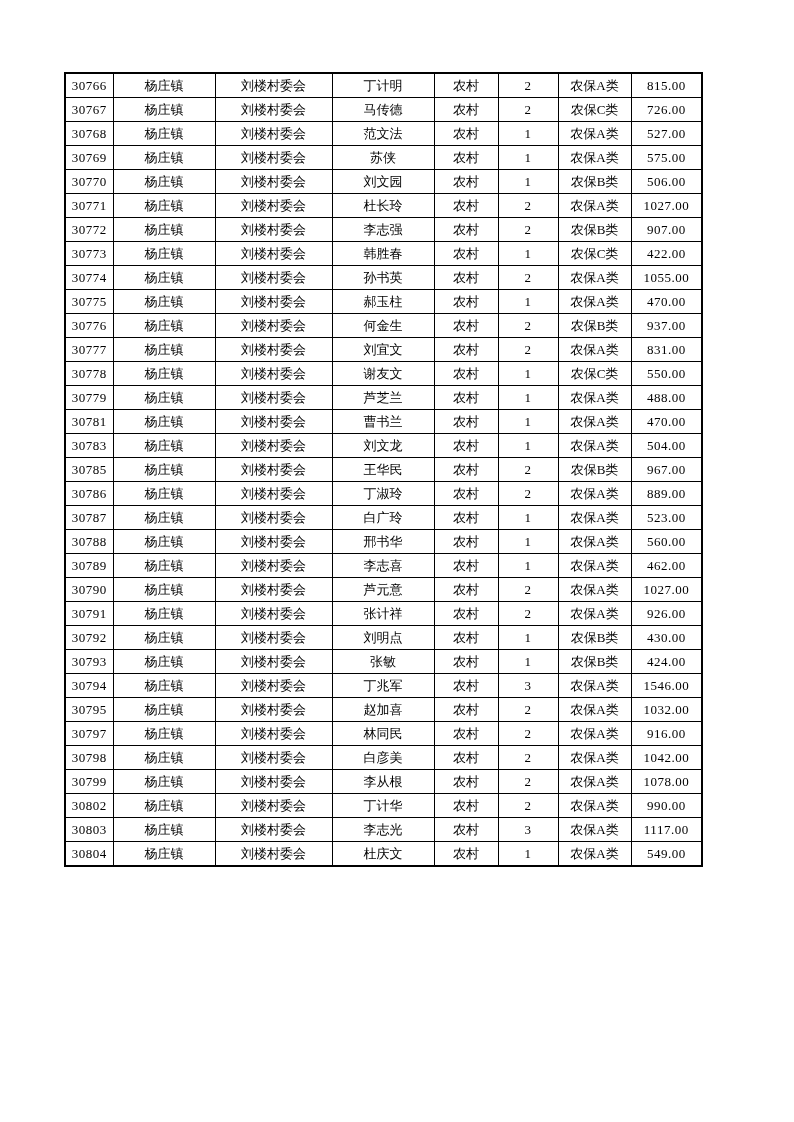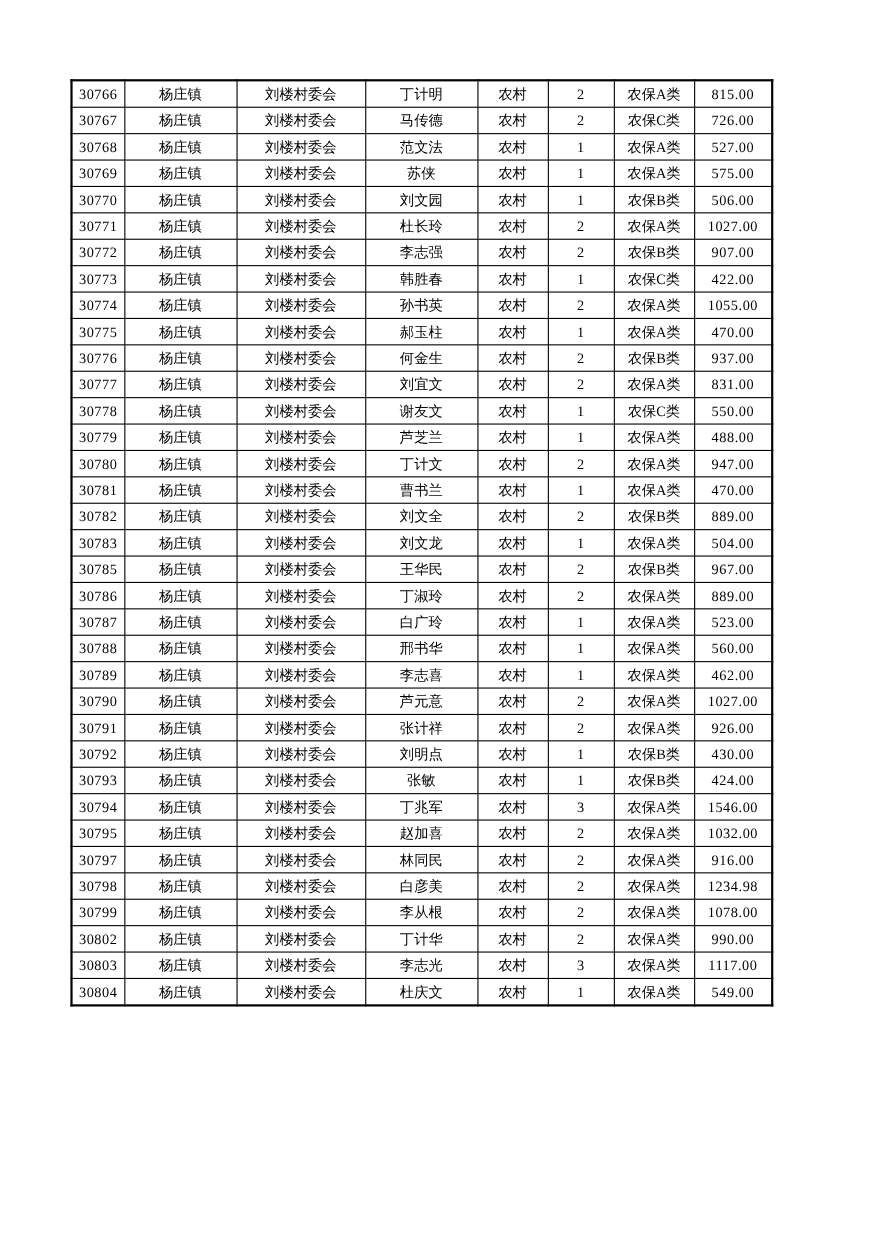--- a/index.html
+++ b/index.html
@@ -193,80 +193,60 @@
     <td class="num">30779</td>
     <td>杨庄镇</td>
     <td>刘楼村委会</td>
     <td>芦芝兰</td>
     <td>农村</td>
     <td class="num">1</td>
     <td>农保A类</td>
     <td class="num">488.00</td>
   </tr>
         <tr>
-    <td class="num">30780</td>
-    <td>杨庄镇</td>
-    <td>刘楼村委会</td>
-    <td>丁计文</td>
-    <td>农村</td>
-    <td class="num">2</td>
-    <td>农保A类</td>
-    <td class="num">947.00</td>
-  </tr>
-        <tr>
     <td class="num">30781</td>
     <td>杨庄镇</td>
     <td>刘楼村委会</td>
     <td>曹书兰</td>
     <td>农村</td>
     <td class="num">1</td>
     <td>农保A类</td>
     <td class="num">470.00</td>
   </tr>
         <tr>
-    <td class="num">30782</td>
-    <td>杨庄镇</td>
-    <td>刘楼村委会</td>
-    <td>刘文全</td>
-    <td>农村</td>
-    <td class="num">2</td>
-    <td>农保B类</td>
+    <td class="num">30783</td>
+    <td>杨庄镇</td>
+    <td>刘楼村委会</td>
+    <td>刘文龙</td>
+    <td>农村</td>
+    <td class="num">1</td>
+    <td>农保A类</td>
+    <td class="num">504.00</td>
+  </tr>
+        <tr>
+    <td class="num">30785</td>
+    <td>杨庄镇</td>
+    <td>刘楼村委会</td>
+    <td>王华民</td>
+    <td>农村</td>
+    <td class="num">2</td>
+    <td>农保B类</td>
+    <td class="num">967.00</td>
+  </tr>
+        <tr>
+    <td class="num">30786</td>
+    <td>杨庄镇</td>
+    <td>刘楼村委会</td>
+    <td>丁淑玲</td>
+    <td>农村</td>
+    <td class="num">2</td>
+    <td>农保A类</td>
     <td class="num">889.00</td>
   </tr>
         <tr>
-    <td class="num">30783</td>
-    <td>杨庄镇</td>
-    <td>刘楼村委会</td>
-    <td>刘文龙</td>
-    <td>农村</td>
-    <td class="num">1</td>
-    <td>农保A类</td>
-    <td class="num">504.00</td>
-  </tr>
-        <tr>
-    <td class="num">30785</td>
-    <td>杨庄镇</td>
-    <td>刘楼村委会</td>
-    <td>王华民</td>
-    <td>农村</td>
-    <td class="num">2</td>
-    <td>农保B类</td>
-    <td class="num">967.00</td>
-  </tr>
-        <tr>
-    <td class="num">30786</td>
-    <td>杨庄镇</td>
-    <td>刘楼村委会</td>
-    <td>丁淑玲</td>
-    <td>农村</td>
-    <td class="num">2</td>
-    <td>农保A类</td>
-    <td class="num">889.00</td>
-  </tr>
-        <tr>
     <td class="num">30787</td>
     <td>杨庄镇</td>
     <td>刘楼村委会</td>
     <td>白广玲</td>
     <td>农村</td>
     <td class="num">1</td>
     <td>农保A类</td>
     <td class="num">523.00</td>
   </tr>
         <tr>
@@ -360,21 +340,21 @@
     <td class="num">916.00</td>
   </tr>
         <tr>
     <td class="num">30798</td>
     <td>杨庄镇</td>
     <td>刘楼村委会</td>
     <td>白彦美</td>
     <td>农村</td>
     <td class="num">2</td>
     <td>农保A类</td>
-    <td class="num">1234.98</td>
+    <td class="num">1042.00</td>
   </tr>
         <tr>
     <td class="num">30799</td>
     <td>杨庄镇</td>
     <td>刘楼村委会</td>
     <td>李从根</td>
     <td>农村</td>
     <td class="num">2</td>
     <td>农保A类</td>
     <td class="num">1078.00</td>

